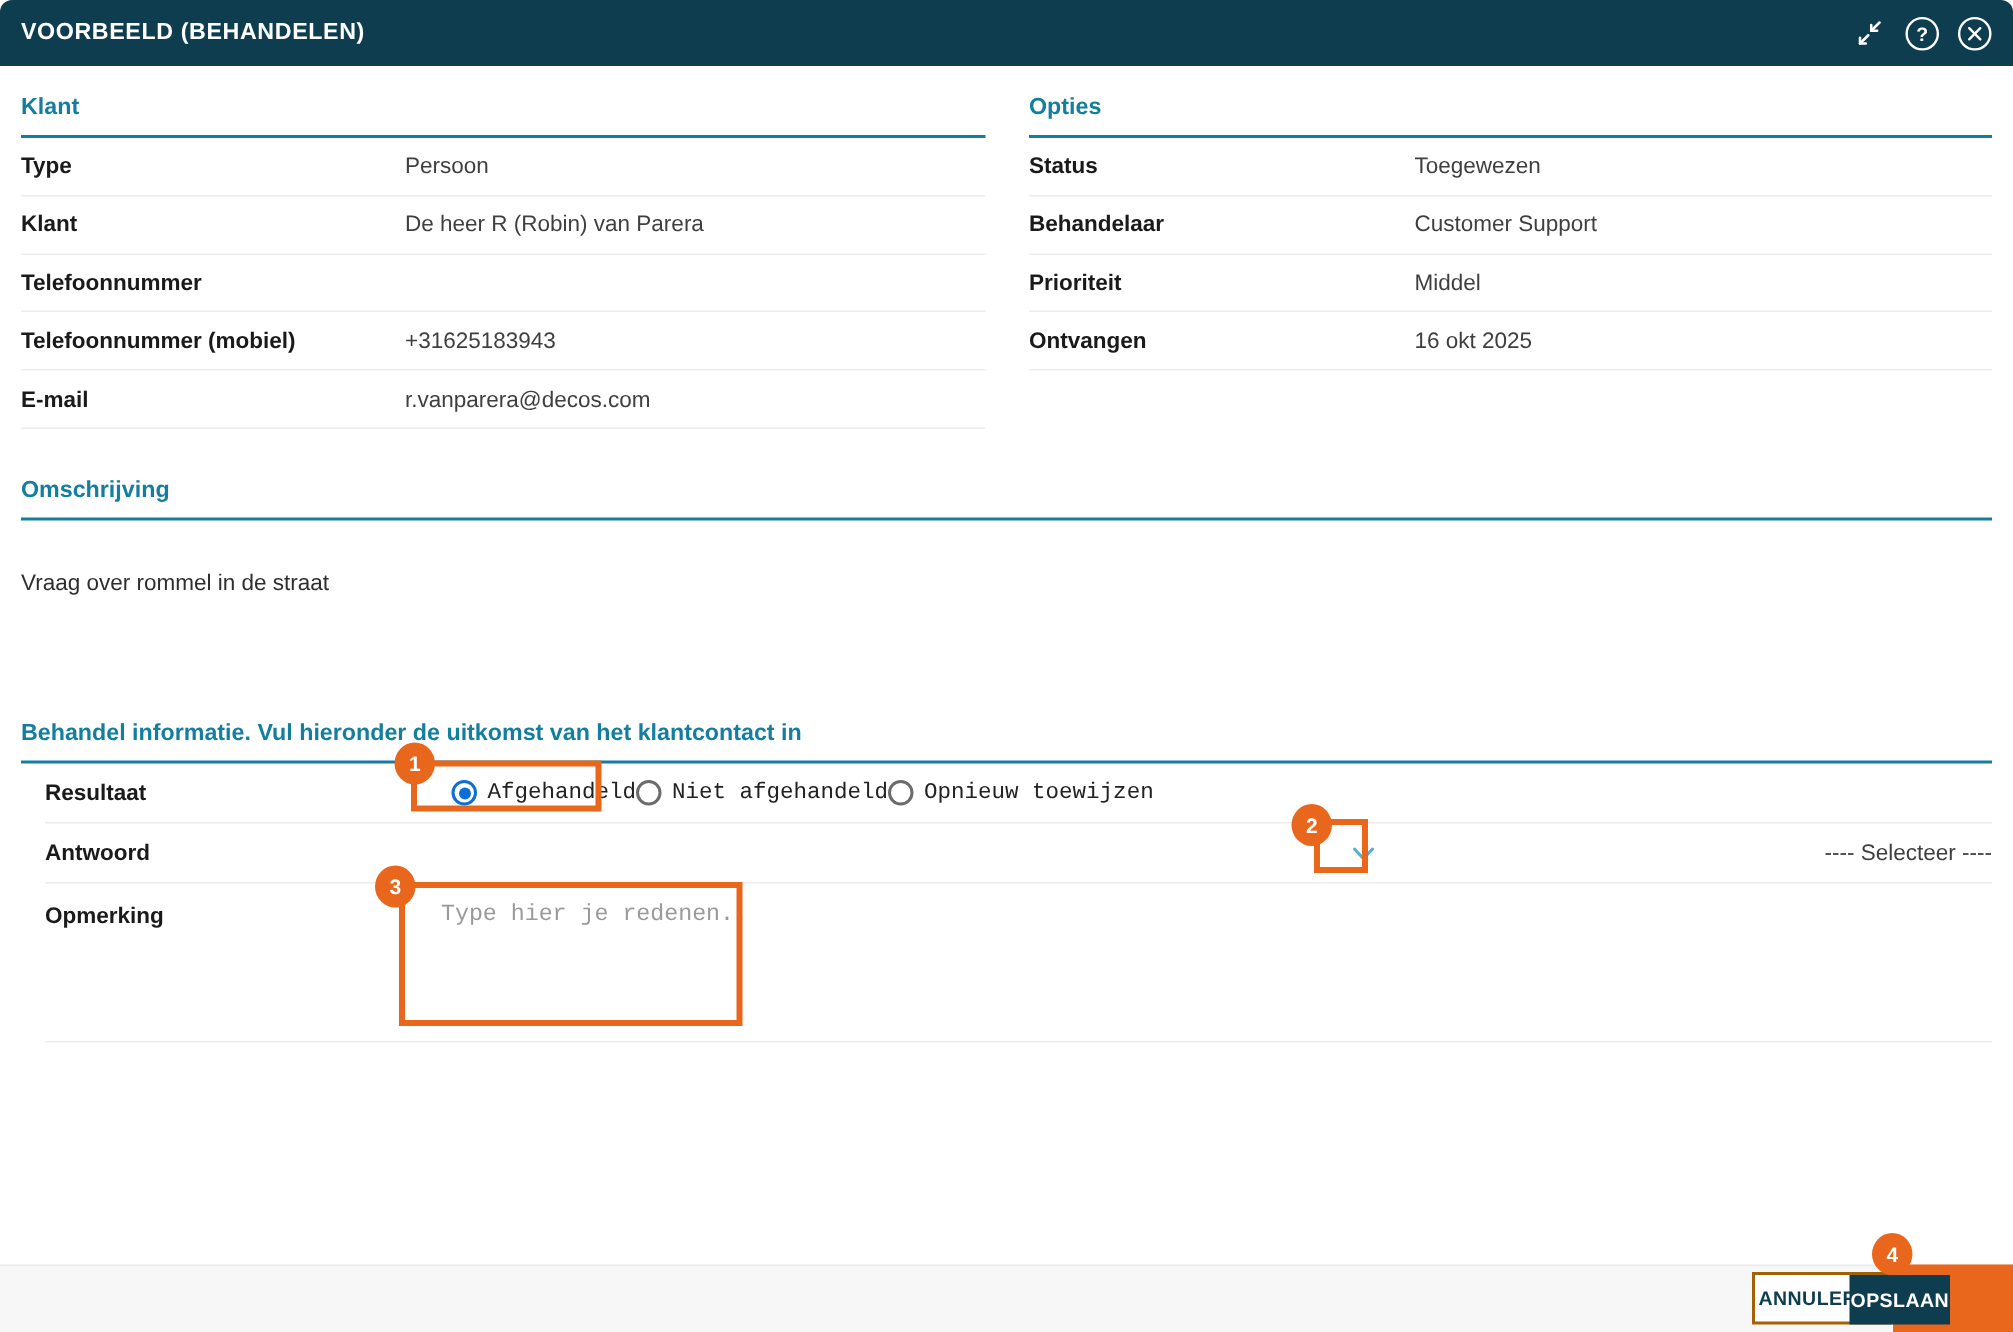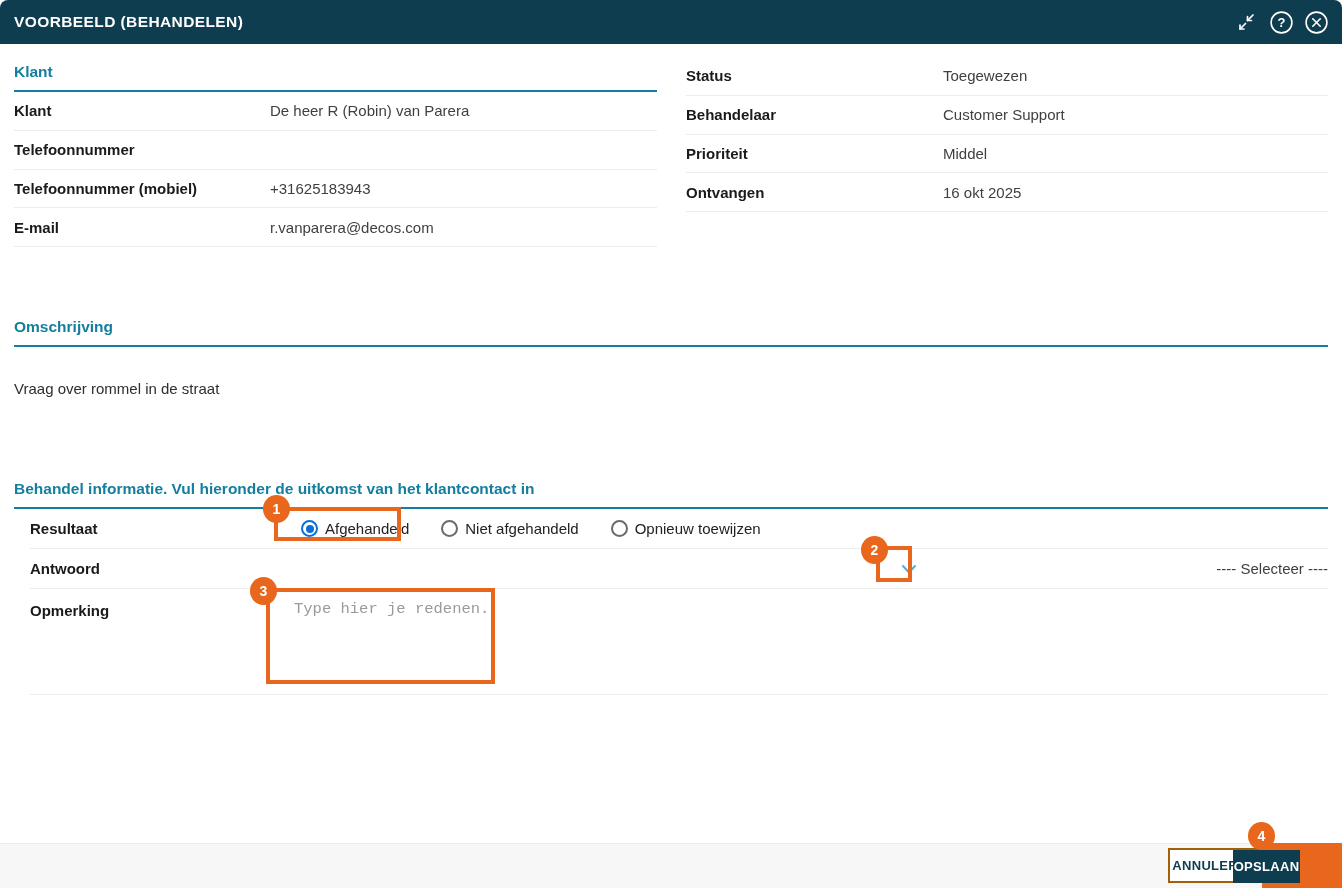--- a/index.html
+++ b/index.html
@@ -27,21 +27,21 @@
   .row{display:flex;align-items:center;height:38.8px;border-bottom:1px solid #ECECEC;box-sizing:border-box;}
   .row .lbl{width:256px;flex:none;font-weight:bold;font-size:15px;color:#1a1a1a;}
   .row .val{font-size:15px;color:#3F3F3F;}
   .col-left{left:14px;top:57px;width:643px;}
   .col-right{left:686px;top:57px;width:642px;}
   .omschrijving{left:14px;top:312px;width:1314px;}
   .omschrijving .desc-text{padding-top:13px;font-size:15px;color:#2E2E2E;margin-top:20px;}
   .behandel{left:14px;top:474px;width:1314px;}
   .behandel .row{height:40px;margin-left:16px;}
   
-  .radio-group{display:flex;align-items:center;gap:32px;margin-left:15px;}
+  .radio-group{display:flex;align-items:center;gap:0;margin-left:15px;font-family:Liberation Mono, monospace;}
   .radio-opt{display:flex;align-items:center;gap:7px;cursor:pointer;}
   .radio{width:17px;height:17px;border-radius:50%;border:2px solid #6b6b6b;background:#fff;box-sizing:border-box;position:relative;flex:none;}
   .radio.selected{border-color:#0B6FD6;}
   .radio.selected::after{content:"";position:absolute;left:2.5px;top:2.5px;width:8px;height:8px;border-radius:50%;background:#0B6FD6;}
   .radio-opt span{font-size:15px;color:#222;}
   
   .row.antwoord{position:relative;justify-content:space-between;}
   .select-chevron{position:absolute;left:868px;top:9px;width:22px;height:22px;cursor:pointer;}
   
   .row.opmerking{height:106px;align-items:flex-start;}
@@ -103,38 +103,43 @@
           <path d="M7.8 7.8 L15.2 15.2"></path>
             <path d="M15.2 7.8 L7.8 15.2"></path>
         </svg>
       </div>
     </div>
   </div>
 
   <div class="section col-left">
     <h3 class="sec-h">Klant</h3>
     <div class="row">
+      <div class="lbl">Type</div>
+      <div class="val">Persoon</div>
+    </div>
+    <div class="row">
       <div class="lbl">Klant</div>
       <div class="val">De heer R (Robin) van Parera</div>
     </div>
     <div class="row">
       <div class="lbl">Telefoonnummer</div>
       <div class="val"></div>
     </div>
     <div class="row">
       <div class="lbl">Telefoonnummer (mobiel)</div>
       <div class="val">+31625183943</div>
     </div>
     <div class="row">
       <div class="lbl">E-mail</div>
       <div class="val">r.vanparera@decos.com</div>
     </div>
   </div>
 
   <div class="section col-right">
+    <h3 class="sec-h">Opties</h3>
     <div class="row">
       <div class="lbl" style="width:257px">Status</div>
       <div class="val">Toegewezen</div>
     </div>
     <div class="row">
       <div class="lbl" style="width:257px">Behandelaar</div>
       <div class="val">Customer Support</div>
     </div>
     <div class="row">
       <div class="lbl" style="width:257px">Prioriteit</div>

